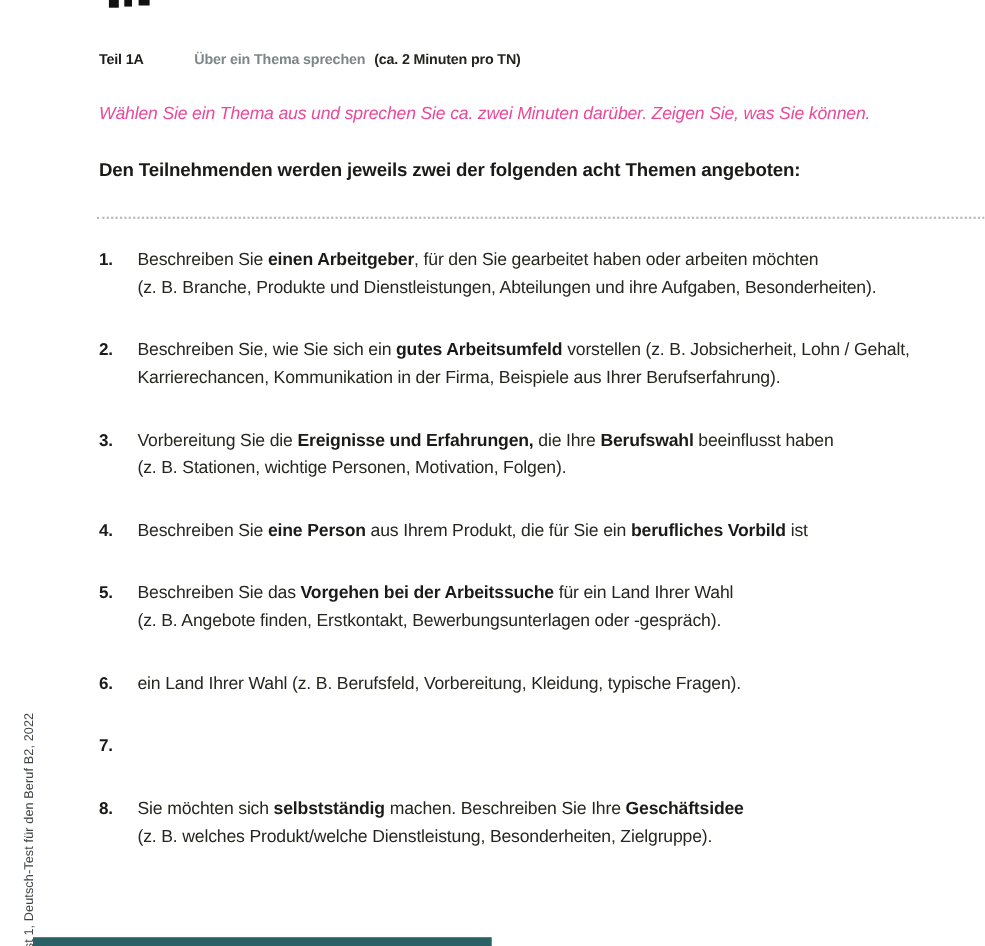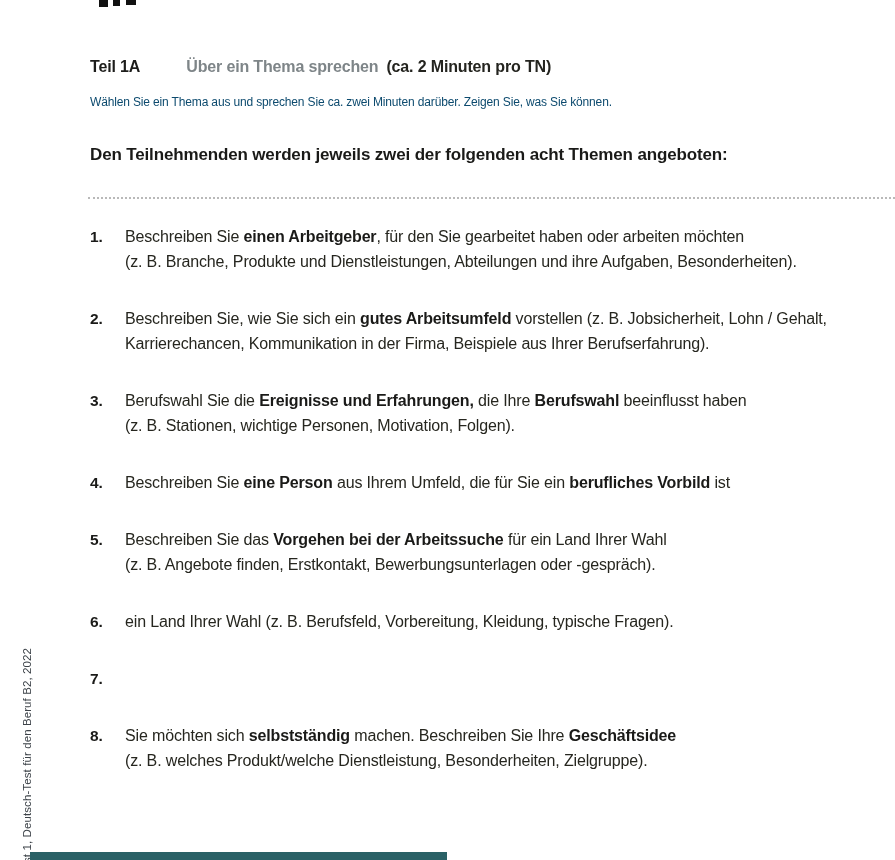--- a/index.html
+++ b/index.html
@@ -9,26 +9,26 @@
     font-family:"Liberation Sans",sans-serif;
     letter-spacing:-0.15px;
   }
   .abs{position:absolute;}
   
   .top-frag{position:absolute;top:0;height:7px;background:#111;}
   .tf1{left:99px;width:9px;}
   .tf2{left:113px;width:7px;height:6px;}
   .tf3{left:126px;width:10px;height:5px;}
   
-  .header-row{top:46px;left:90px;font-size:16px;white-space:nowrap;margin-top:12px;}
+  .header-row{top:46px;left:90px;font-size:13px;white-space:nowrap;}
   .part-label{font-weight:bold;color:#1d1d1b;}
   .section-title{font-weight:bold;color:#7e8588;margin-left:46px;}
   .duration{font-weight:600;color:#24241f;margin-left:8px;}
   
-  .instr-italic{top:95px;left:90px;font-size:12px;color:#0c4a6e;}
+  .instr-italic{top:95px;left:90px;font-size:16px;font-style:italic;color:#ec4899;}
   .instr-bold{top:145px;left:90px;font-size:17px;font-weight:bold;color:#1a1a18;}
   
   .dotted-rule{top:197px;left:88px;width:807px;height:0;border-top:2px dotted #b9b9b9;}
   
   .topics{top:224px;left:90px;width:785px;}
   .topic{display:flex;margin-bottom:32px;}
   .topic-num{width:35px;flex:0 0 35px;font-weight:bold;font-size:15.5px;line-height:25px;color:#1a1a18;}
   .topic-lines{flex:1;font-size:16px;line-height:25px;color:#26261f;}
   .topic-lines .seg-b{font-weight:bold;color:#1a1a18;}
   
@@ -67,28 +67,28 @@
     <div class="topic">
       <div class="topic-num">2.</div>
       <div class="topic-lines">
         <div class="topic-line"><span class="seg">Beschreiben Sie, wie Sie sich ein </span><span class="seg-b">gutes Arbeitsumfeld</span><span class="seg"> vorstellen (z. B. Jobsicherheit, Lohn / Gehalt,</span></div>
         <div class="topic-line"><span class="seg">Karrierechancen, Kommunikation in der Firma, Beispiele aus Ihrer Berufserfahrung).</span></div>
       </div>
     </div>
     <div class="topic">
       <div class="topic-num">3.</div>
       <div class="topic-lines">
-        <div class="topic-line"><span class="seg">Berufswahl Sie die </span><span class="seg-b">Ereignisse und Erfahrungen,</span><span class="seg"> die Ihre </span><span class="seg-b">Berufswahl</span><span class="seg"> beeinflusst haben</span></div>
+        <div class="topic-line"><span class="seg">Vorbereitung Sie die </span><span class="seg-b">Ereignisse und Erfahrungen,</span><span class="seg"> die Ihre </span><span class="seg-b">Berufswahl</span><span class="seg"> beeinflusst haben</span></div>
         <div class="topic-line"><span class="seg">(z. B. Stationen, wichtige Personen, Motivation, Folgen).</span></div>
       </div>
     </div>
     <div class="topic">
       <div class="topic-num">4.</div>
       <div class="topic-lines">
-        <div class="topic-line"><span class="seg">Beschreiben Sie </span><span class="seg-b">eine Person</span><span class="seg"> aus Ihrem Umfeld, die für Sie ein </span><span class="seg-b">berufliches Vorbild</span><span class="seg"> ist</span></div>
+        <div class="topic-line"><span class="seg">Beschreiben Sie </span><span class="seg-b">eine Person</span><span class="seg"> aus Ihrem Produkt, die für Sie ein </span><span class="seg-b">berufliches Vorbild</span><span class="seg"> ist</span></div>
       </div>
     </div>
     <div class="topic">
       <div class="topic-num">5.</div>
       <div class="topic-lines">
         <div class="topic-line"><span class="seg">Beschreiben Sie das </span><span class="seg-b">Vorgehen bei der Arbeitssuche</span><span class="seg"> für ein Land Ihrer Wahl</span></div>
         <div class="topic-line"><span class="seg">(z. B. Angebote finden, Erstkontakt, Bewerbungsunterlagen oder -gespräch).</span></div>
       </div>
     </div>
     <div class="topic">

